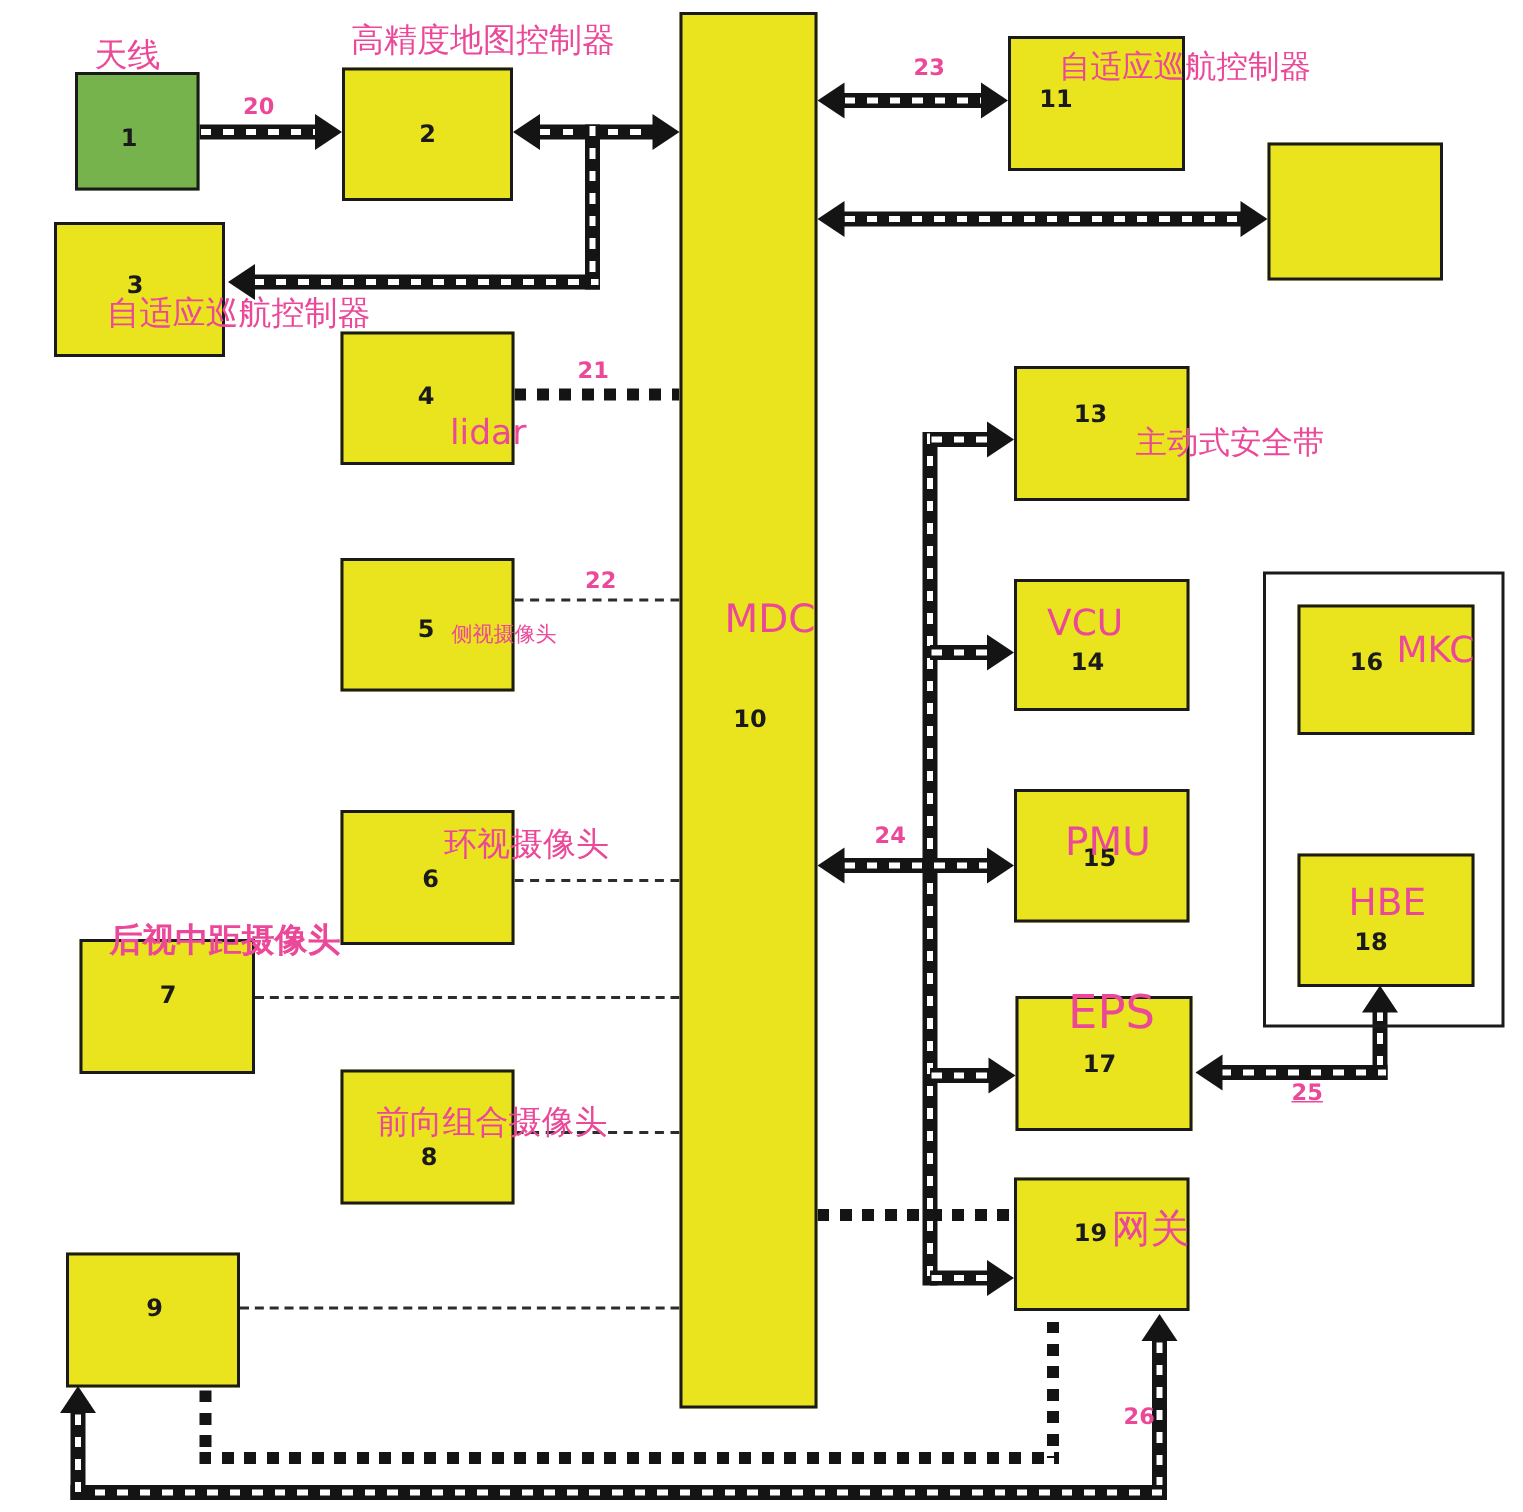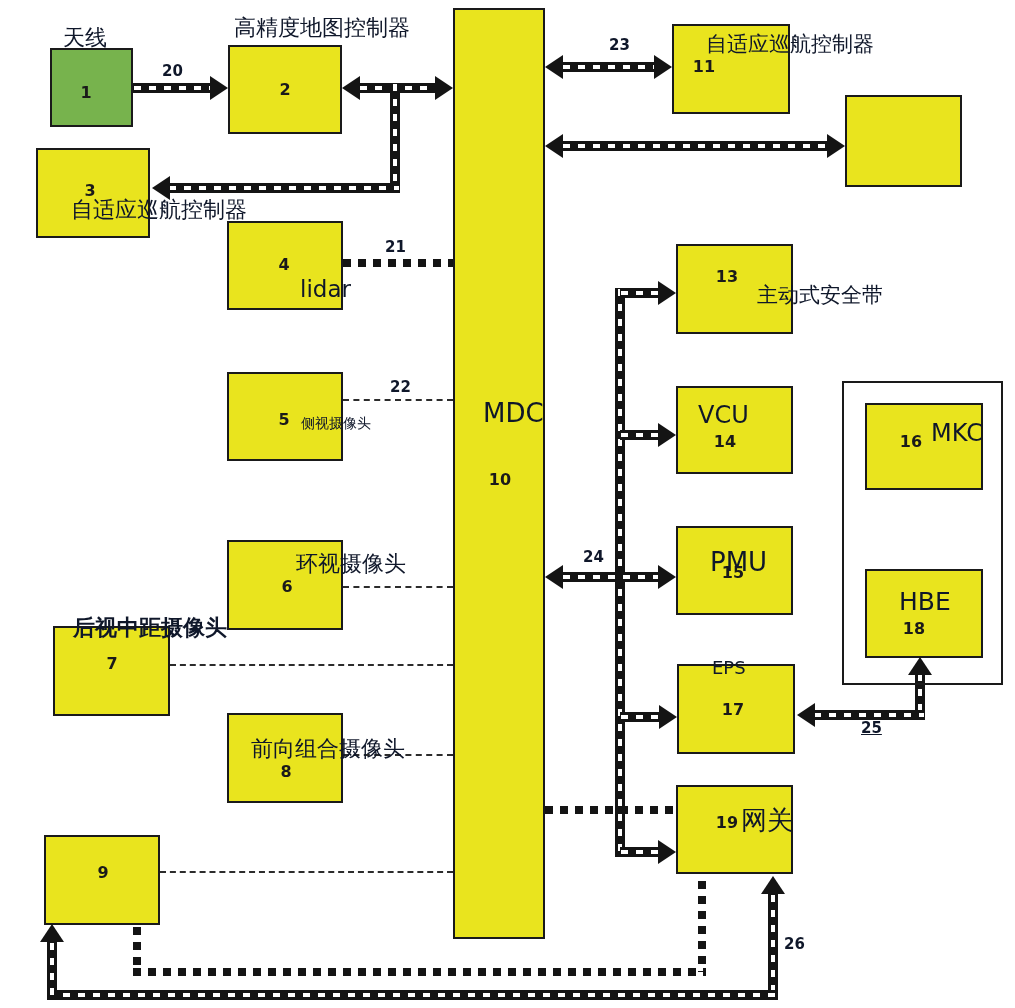--- a/index.html
+++ b/index.html
@@ -5,21 +5,21 @@
   html,body{margin:0;padding:0;background:#ffffff;}
   #stage{
     position:relative;width:1015px;height:1008px;background:#ffffff;overflow:hidden;
     font-family:"DejaVu Sans","Liberation Sans",sans-serif;
   }
   .node{position:absolute;border:2px solid #1a1a1a;box-sizing:border-box;}
   .node.yellow{background:#e9e41e;}
   .node.green{background:#77b34d;}
   .node.frame{background:transparent;}
   .num{position:absolute;transform:translate(-50%,-50%);font-weight:bold;font-size:16px;color:#1a1a1a;white-space:nowrap;}
-  .lbl{position:absolute;color:#0f172a;white-space:nowrap;line-height:1.05;}
+  .lbl{position:absolute;color:#ec4899;white-space:nowrap;line-height:1.05;}
   .lbl.bold{font-weight:bold;}
   .rail-h{position:absolute;height:10px;background:#141414;}
   .rail-h::after{content:"";position:absolute;left:1px;right:1px;top:3px;height:4px;
     background:repeating-linear-gradient(90deg,#fff 0 7px,transparent 7px 15px);}
   .rail-v{position:absolute;width:10px;background:#141414;}
   .rail-v::after{content:"";position:absolute;top:1px;bottom:1px;left:3px;width:4px;
     background:repeating-linear-gradient(180deg,#fff 0 7px,transparent 7px 15px);}
   .dot-h{position:absolute;height:8px;
     background:repeating-linear-gradient(90deg,#141414 0 8px,transparent 8px 15px);}
   .dot-v{position:absolute;width:8px;
@@ -105,31 +105,31 @@
     <span class="lbl" style="left: 300px; top: 277px; font-size: 23px;">lidar</span>
     <span class="lbl" style="left: 301px; top: 416px; font-size: 14px;">侧视摄像头</span>
     <span class="lbl" style="left: 296px; top: 552px; font-size: 22px;">环视摄像头</span>
     <span class="lbl" style="left: 73px; top: 616px; font-size: 22px; font-weight: bold;">后视中距摄像头</span>
     <span class="lbl" style="left: 251px; top: 737px; font-size: 22px;">前向组合摄像头</span>
     <span class="lbl" style="left: 483px; top: 400px; font-size: 26px;">MDC</span>
     <span class="lbl" style="left: 706px; top: 33px; font-size: 21px;">自适应巡航控制器</span>
     <span class="lbl" style="left: 757px; top: 284px; font-size: 21px;">主动式安全带</span>
     <span class="lbl" style="left: 698px; top: 403px; font-size: 24px;">VCU</span>
     <span class="lbl" style="left: 710px; top: 549px; font-size: 26px;">PMU</span>
-    <span class="lbl" style="left: 712px; top: 659px; font-size: 18px;">EPS</span>
+    <span class="lbl" style="left: 712px; top: 659px; font-size: 31px;">EPS</span>
     <span class="lbl" style="left: 931px; top: 421px; font-size: 24px;">MKC</span>
     <span class="lbl" style="left: 899px; top: 589px; font-size: 25px;">HBE</span>
     <span class="lbl" style="left: 741px; top: 807px; font-size: 26px;">网关</span>
     <span class="lbl bold" style="left: 162px; top: 64px; font-size: 15px;">20</span>
     <span class="lbl bold" style="left: 385px; top: 240px; font-size: 15px;">21</span>
     <span class="lbl bold" style="left: 390px; top: 380px; font-size: 15px;">22</span>
     <span class="lbl bold" style="left: 609px; top: 38px; font-size: 15px;">23</span>
     <span class="lbl bold" style="left: 583px; top: 550px; font-size: 15px;">24</span>
     <span class="lbl bold" style="left: 861px; top: 721px; font-size: 15px; text-decoration: underline;">25</span>
-    <span class="lbl bold" style="left: 784px; top: 937px; font-size: 15px;">26</span>
+    <span class="lbl bold" style="left: 749px; top: 937px; font-size: 15px;">26</span>
     <div class="ah right" style="left: 210px; top: 76px;"></div>
     <div class="ah left" style="left: 342px; top: 76px;"></div>
     <div class="ah right" style="left: 435px; top: 76px;"></div>
     <div class="ah left" style="left: 152px; top: 176px;"></div>
     <div class="ah left" style="left: 545px; top: 55px;"></div>
     <div class="ah right" style="left: 654px; top: 55px;"></div>
     <div class="ah left" style="left: 545px; top: 134px;"></div>
     <div class="ah right" style="left: 827px; top: 134px;"></div>
     <div class="ah right" style="left: 658px; top: 281px;"></div>
     <div class="ah right" style="left: 658px; top: 423px;"></div>

